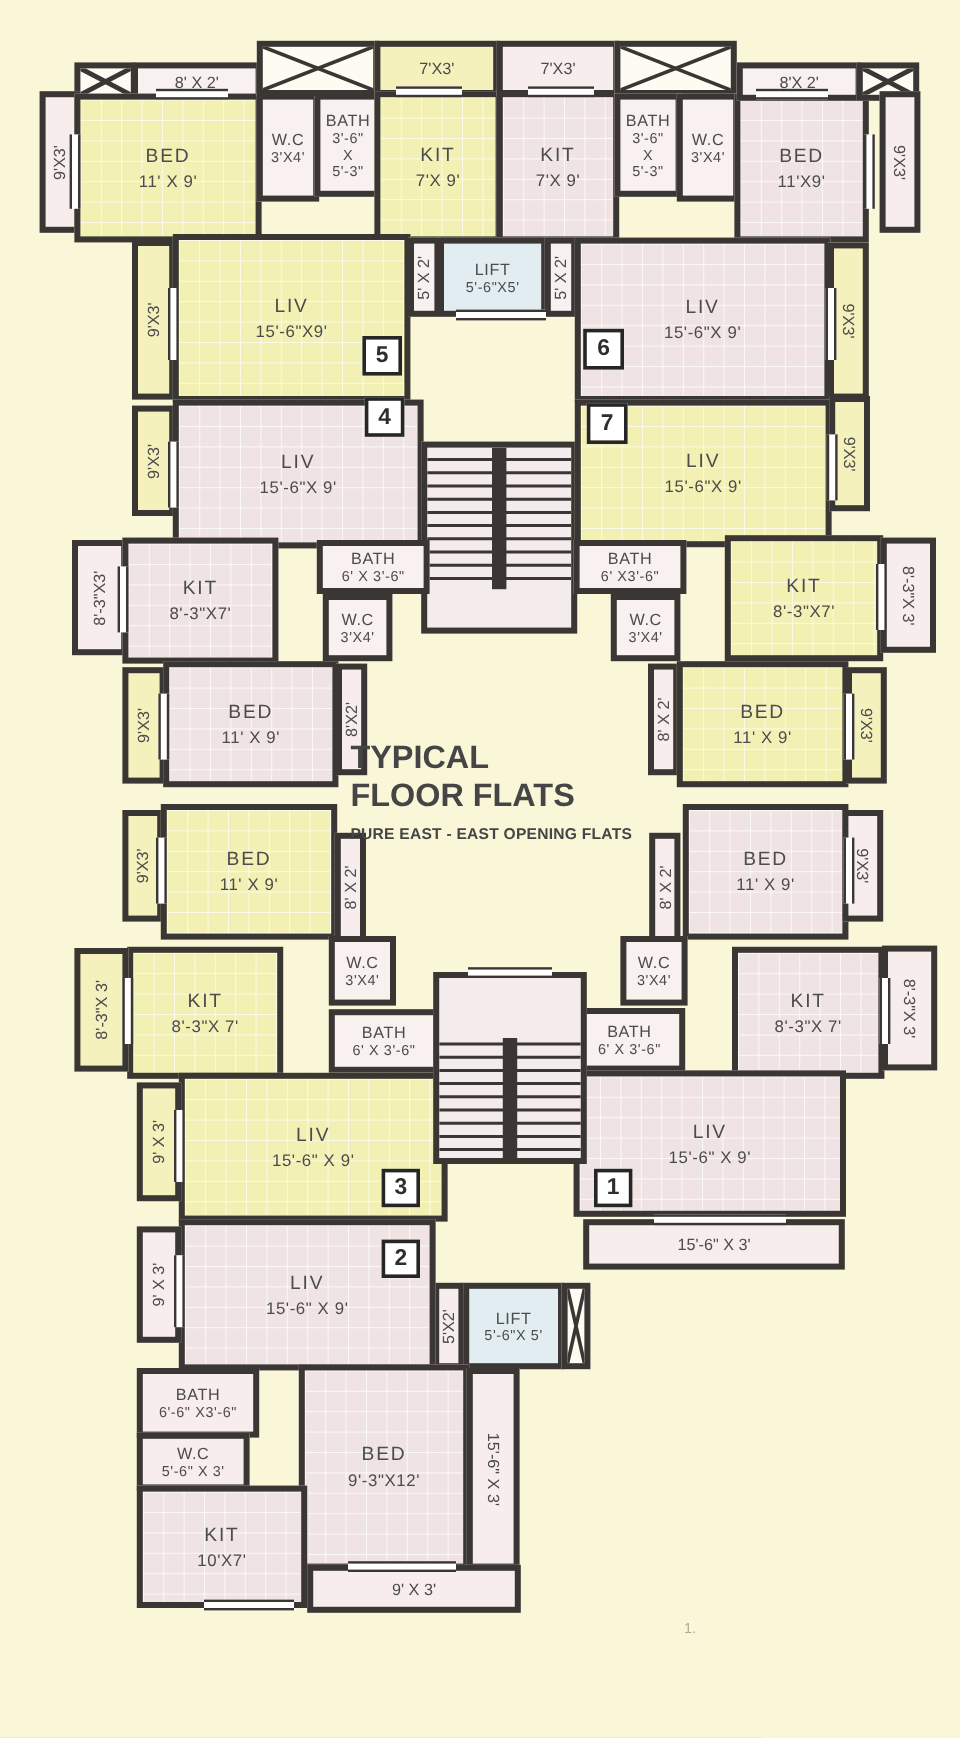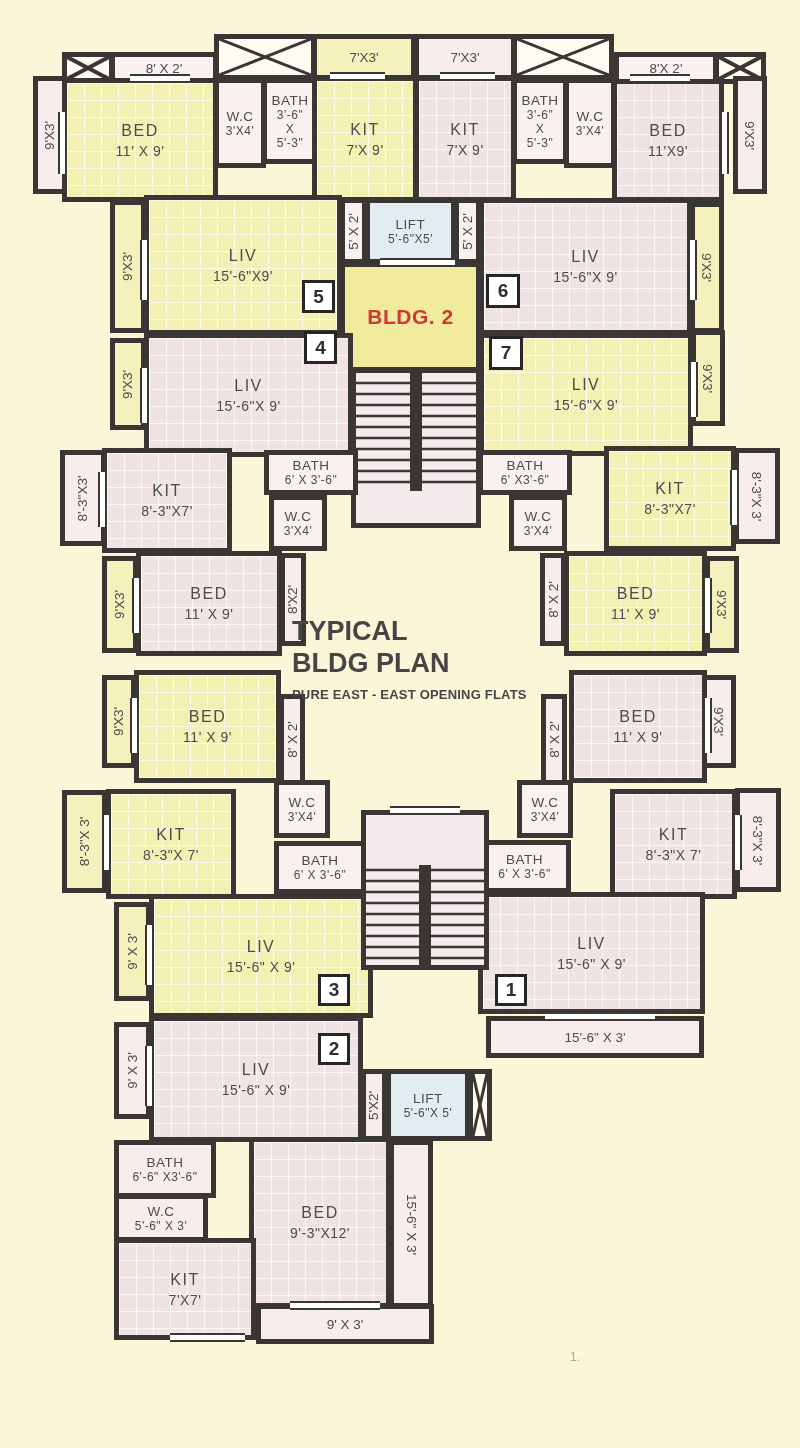--- a/index.html
+++ b/index.html
@@ -140,23 +140,20 @@
   <div class="abs strip wht" style="left:454px;top:198px;width:27px;height:66px;">
     <span class="rot">5' X 2'</span>
   </div>
   <div class="abs room gp" style="left:479px;top:198px;width:213px;height:137px;">
     <div class="rname">LIV</div>
     <div class="rdims">15'-6"X 9'</div>
   </div>
   <div class="abs strip sy" style="left:690px;top:202px;width:34px;height:131px;">
     <span class="rotcw">9'X3'</span>
   </div>
-  <div class="abs room lob" style="left:340px;top:262px;width:141px;height:110px;">
-    <div class="red">BLDG. 2</div>
-  </div>
   <div class="abs badge" style="left:302px;top:280px;width:33px;height:33px;">5</div>
   <div class="abs badge" style="left:486px;top:274px;width:34px;height:34px;">6</div>
   <div class="abs badge" style="left:304px;top:331px;width:33px;height:33px;">4</div>
   <div class="abs badge" style="left:489px;top:336px;width:34px;height:34px;">7</div>
 
   <div class="abs strip sy" style="left:110px;top:338px;width:36px;height:92px;">
     <span class="rot">9'X3'</span>
   </div>
   <div class="abs room gp" style="left:144px;top:333px;width:209px;height:124px;">
     <div class="rname">LIV</div>
@@ -232,21 +229,21 @@
   <div class="abs room gy" style="left:564px;top:551px;width:143px;height:105px;">
     <div class="rname">BED</div>
     <div class="rdims">11' X 9'</div>
   </div>
   <div class="abs strip sy" style="left:705px;top:556px;width:34px;height:97px;">
     <span class="rotcw">9'X3'</span>
   </div>
 
   <div class="abs" style="left:292px;top:616px;width:272px;height:124px;text-align:left;z-index:2;">
     <div class="title-l">TYPICAL</div>
-    <div class="title-l">BLDG PLAN</div>
+    <div class="title-l">FLOOR FLATS</div>
     <div class="title-s">PURE EAST - EAST OPENING FLATS</div>
   </div>
 
   <div class="abs strip sy" style="left:102px;top:675px;width:34px;height:93px;">
     <span class="rot">9'X3'</span>
   </div>
   <div class="abs room gy" style="left:134px;top:670px;width:147px;height:113px;">
     <div class="rname">BED</div>
     <div class="rdims">11' X 9'</div>
   </div>
@@ -357,21 +354,21 @@
   </div>
   <div class="abs room gp" style="left:249px;top:1137px;width:142px;height:171px;">
     <div class="rname">BED</div>
     <div class="rdims">9'-3"X12'</div>
   </div>
   <div class="abs strip sp" style="left:389px;top:1140px;width:44px;height:168px;">
     <span class="rotcw">15'-6" X 3'</span>
   </div>
   <div class="abs room gp" style="left:114px;top:1238px;width:142px;height:102px;">
     <div class="rname">KIT</div>
-    <div class="rdims">7'X7'</div>
+    <div class="rdims">10'X7'</div>
   </div>
   <div class="abs strip sp" style="left:256px;top:1304px;width:178px;height:40px;">
     <span>9' X 3'</span>
   </div>
 
   <div class="abs winv" style="left:58px;top:112px;width:9px;height:62px;"></div>
   <div class="abs winv" style="left:720px;top:112px;width:9px;height:62px;"></div>
   <div class="abs winh" style="left:330px;top:72px;width:55px;height:9px;"></div>
   <div class="abs winh" style="left:440px;top:72px;width:55px;height:9px;"></div>
   <div class="abs winh" style="left:130px;top:74px;width:60px;height:9px;"></div>

